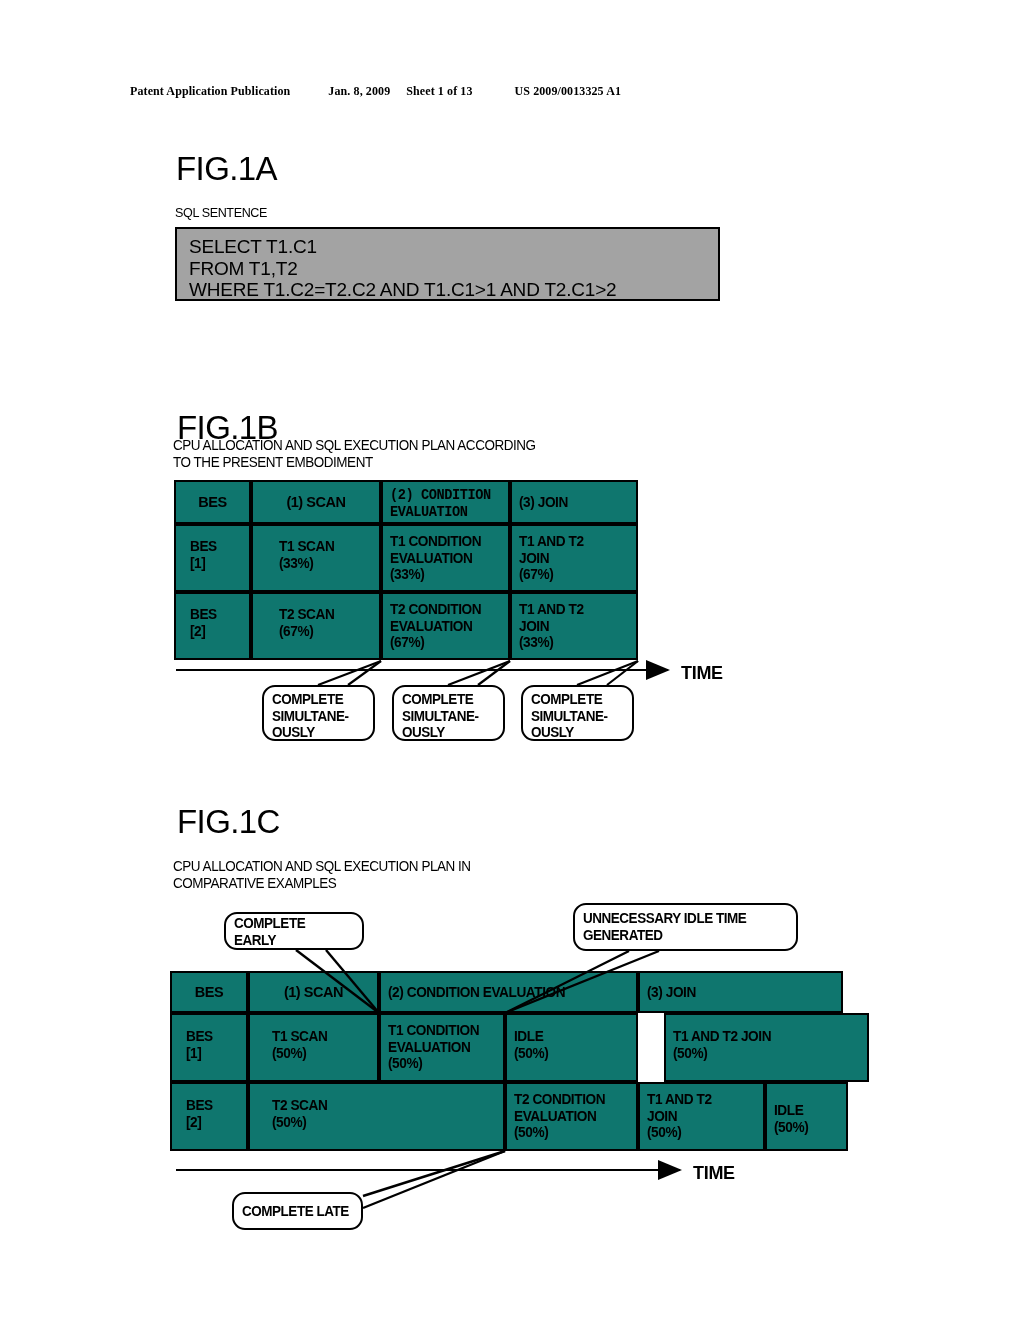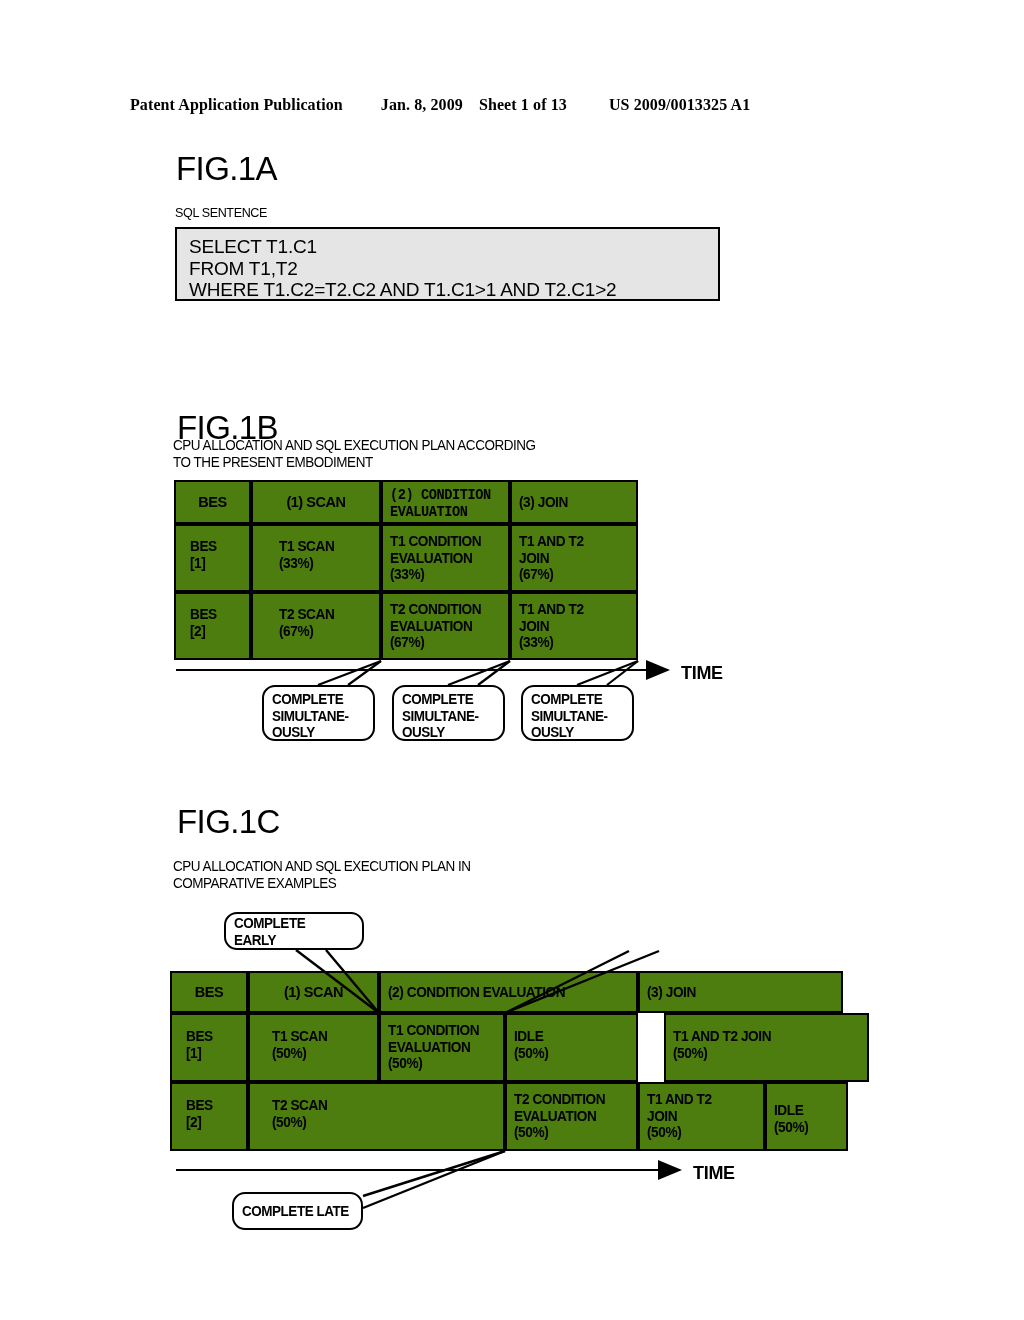--- a/index.html
+++ b/index.html
@@ -9,23 +9,22 @@
     font-family:"Liberation Sans","DejaVu Sans",sans-serif;
     color:#000;
     -webkit-font-smoothing:none;
   }
   .page{position:absolute;left:0;top:0;width:1024px;height:1320px;}
 
   
   .hdr{
     position:absolute;left:130px;top:84px;width:760px;height:26px;
     font-family:"Liberation Serif","DejaVu Serif",serif;
-    font-weight:bold;font-size:16px;letter-spacing:.1px;
+    font-weight:bold;font-size:12px;letter-spacing:.1px;
     white-space:nowrap;
-    margin-top:12px;
   }
   .hdr span{display:inline-block;vertical-align:top;}
   .hdr .h-pub{}
   .hdr .h-date{margin-left:38px;}
   .hdr .h-sheet{margin-left:16px;}
   .hdr .h-num{margin-left:42px;}
 
   
   .figtitle{
     position:absolute;font-size:33px;font-weight:normal;
@@ -37,33 +36,33 @@
     letter-spacing:-0.5px;white-space:pre-line;
     transform:scaleX(.93);transform-origin:left top;
   }
   .smalllabel{
     position:absolute;font-size:13.5px;letter-spacing:-0.4px;white-space:nowrap;
     transform:scaleX(.93);transform-origin:left top;
   }
 
   
   .sqlbox{
-    position:absolute;border:2.5px solid #000;background:#e5e5e5;
+    position:absolute;border:2.5px solid #000;background:#a3a3a3;
     box-sizing:border-box;
   }
   .sqlbox .sqltext{
     position:absolute;left:12px;top:7px;
     font-size:19px;line-height:21.5px;white-space:pre;letter-spacing:-0.2px;
   }
 
   
   .tbl{position:absolute;}
   .cell{
     position:absolute;box-sizing:border-box;
-    border:1.6px solid #000;background:#4d7c0f;
+    border:1.6px solid #000;background:#0f766e;
   }
   .cell.thick{border-width:2.3px;}
   .cell .ct{
     position:absolute;left:7px;top:4px;right:3px;
     font-size:14.5px;line-height:16.5px;white-space:pre-line;
     letter-spacing:-0.45px;font-weight:bold;
     transform:scaleX(.94);transform-origin:left top;
   }
   .cell .ct.mid{top:50%;transform:translateY(-50%) scaleX(.94);transform-origin:left center;}
   .cell .ct.ctrmid{left:0;right:0;text-align:center;top:50%;transform:translateY(-50%);}
@@ -183,20 +182,24 @@
 OUSLY</div>
   </div>
 
   <div class="figtitle" style="left:177px;top:803px;">FIG.1C</div>
   <div class="caption" style="left:173px;top:858px;width:470px;">CPU ALLOCATION AND SQL EXECUTION PLAN IN
 COMPARATIVE EXAMPLES</div>
 
   <div class="bubble" style="left:224px;top:912px;width:140px;height:38px;">
     <div class="bt vc">COMPLETE EARLY</div>
   </div>
+  <div class="bubble" style="left:573px;top:903px;width:225px;height:48px;">
+    <div class="bt" style="top:5px;">UNNECESSARY IDLE TIME
+GENERATED</div>
+  </div>
 
   <div class="tbl">
 
     <div class="cell thick" style="left:170px;top:971px;width:78px;height:42px;">
       <div class="ct ctrmid">BES</div>
     </div>
     <div class="cell thick" style="left:248px;top:971px;width:131px;height:42px;">
       <div class="ct ctrmid">(1) SCAN</div>
     </div>
     <div class="cell thick" style="left:379px;top:971px;width:259px;height:42px;">

